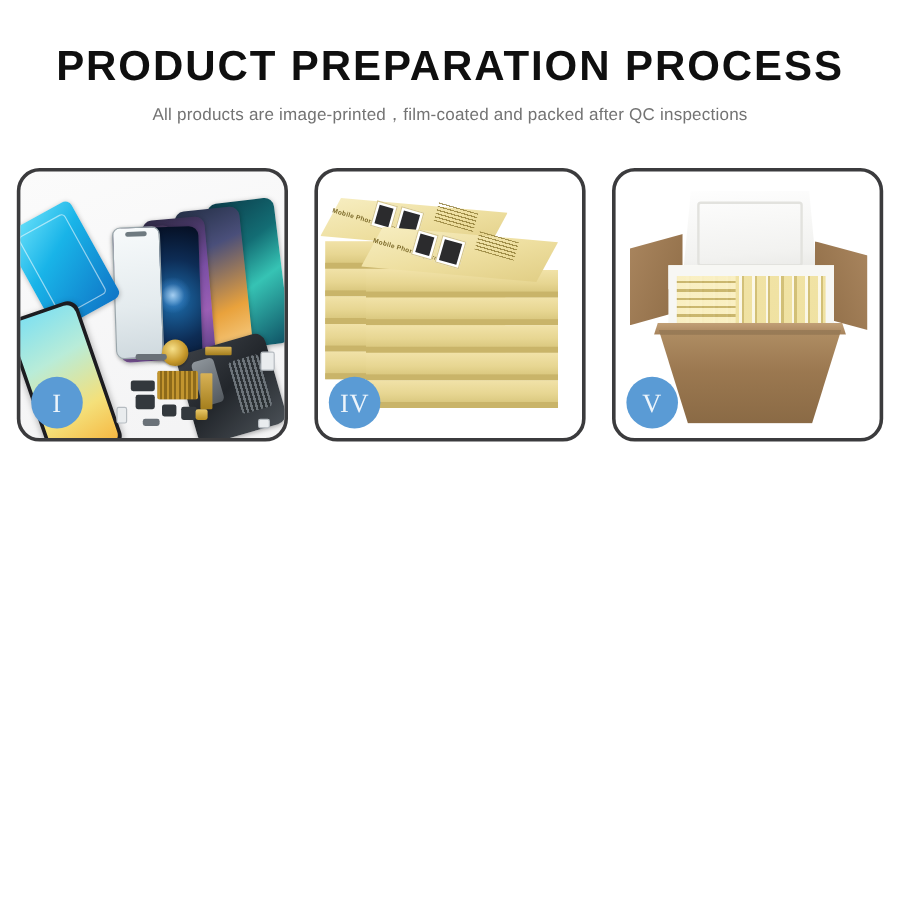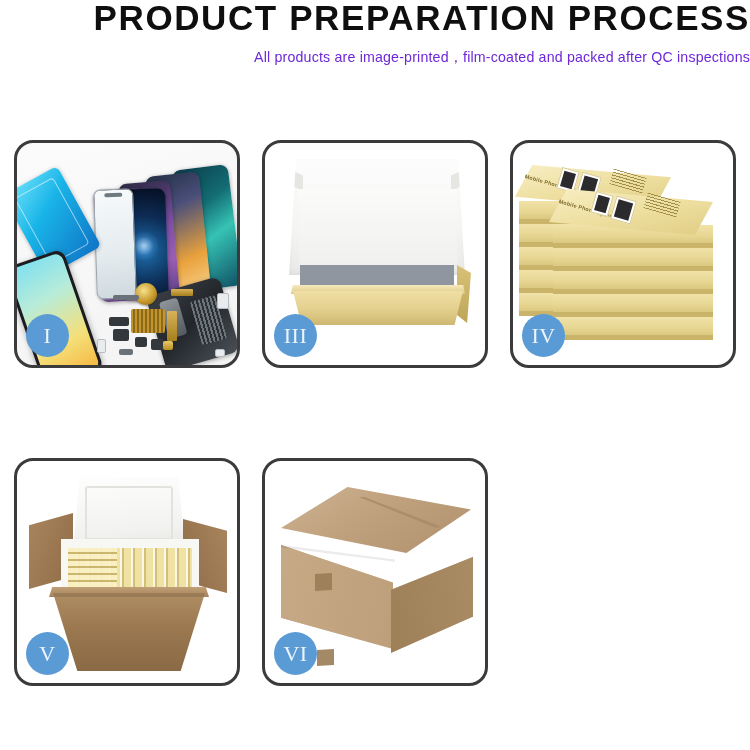--- a/index.html
+++ b/index.html
@@ -5,28 +5,28 @@
   * { margin:0; padding:0; box-sizing:border-box; }
   html, body {
     width:750px; height:750px;
     background:#ffffff;
     font-family:"Liberation Sans", sans-serif;
     overflow:hidden;
   }
   .page { position:relative; width:750px; height:750px; background:#fff; }
 
   
-  .header { text-align:right; }
+  .header { padding-top:38px; text-align:center; }
   .title {
     font-size:35px; font-weight:700; color:#0f0f0f;
     letter-spacing:1.6px; line-height:1.05;
     font-family:"Liberation Sans", sans-serif;
   }
   .subtitle {
-    margin-top:11px; font-size:14.2px; color:#6d28d9;
+    margin-top:11px; font-size:14.2px; color:#737373;
     letter-spacing:.18px; font-weight:400;
   }
 
   
   .grid {
     position:absolute; left:14px; top:140px;
     width:722px;
     display:grid;
     grid-template-columns:repeat(3,226px);
     grid-template-rows:repeat(2,228px);
@@ -434,31 +434,20 @@
         <div class="part wht" style="left:80px;  top:196px; width:9px;  height:14px;"></div>
         <div class="part gold" style="left:146px; top:198px; width:10px; height:9px;"></div>
         <div class="part lt" style="left:102px; top:206px; width:14px; height:6px;"></div>
         <div class="part wht" style="right:8px;  top:150px; width:12px; height:16px;"></div>
         <div class="part wht" style="right:12px; bottom:8px; width:10px; height:8px;"></div>
       </div>
       <div class="badge">I</div>
     </div>
 
 
-    <div class="panel p3">
-      <div class="stage">
-        <div class="b3-lid"></div>
-        <div class="b3-foam"></div>
-        <div class="b3-items"></div>
-        <div class="b3-side"></div>
-        <div class="b3-lip"></div>
-        <div class="b3-front"></div>
-      </div>
-      <div class="badge">III</div>
-    </div>
 
     <div class="panel p4">
       <div class="stage">
         <div class="stk col-l">
           <div class="layer l1">
               <div class="edge"></div>
             </div>
           <div class="layer l2">
               <div class="edge"></div>
             </div>
@@ -521,27 +510,15 @@
         <div class="c5-rim"></div>
         <div class="c5-inner"></div>
         <div class="c5-inner2"></div>
         <div class="c5-foamwall"></div>
         <div class="c5-lip"></div>
         <div class="c5-body"></div>
       </div>
       <div class="badge">V</div>
     </div>
 
-    <div class="panel p6">
-      <div class="stage">
-        <div class="c6-top"></div>
-        <div class="c6-seam"></div>
-        <div class="c6-left"></div>
-        <div class="c6-right"></div>
-        <div class="c6-flapline"></div>
-        <div class="c6-tape c6-tape1"></div>
-        <div class="c6-tape c6-tape2"></div>
-      </div>
-      <div class="badge">VI</div>
-    </div>
 
   </div>
 </div>
 
 </body></html>

